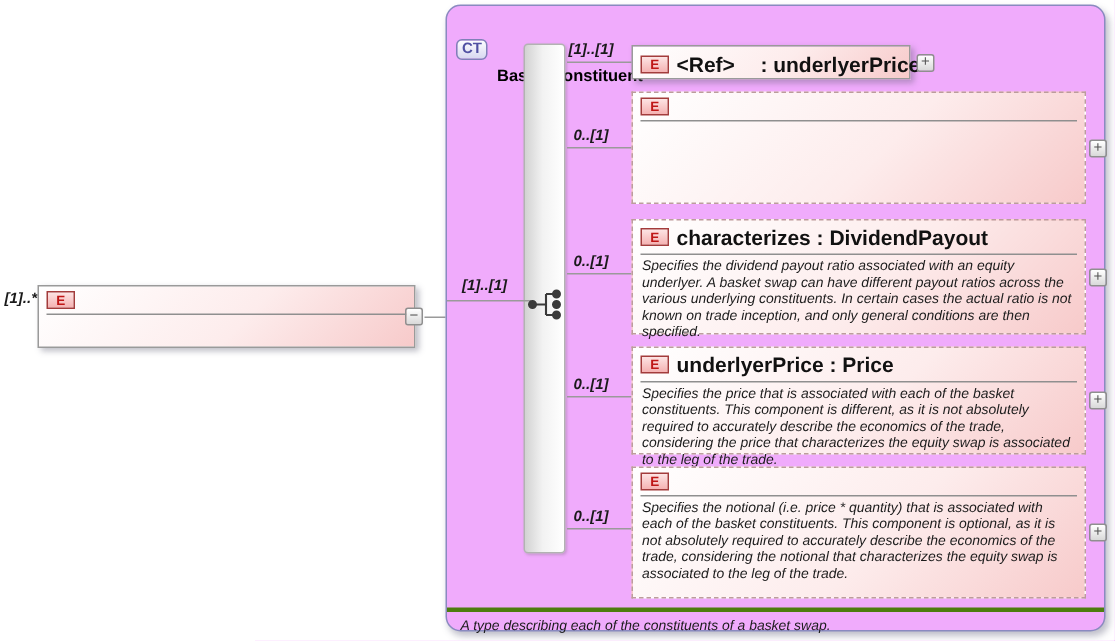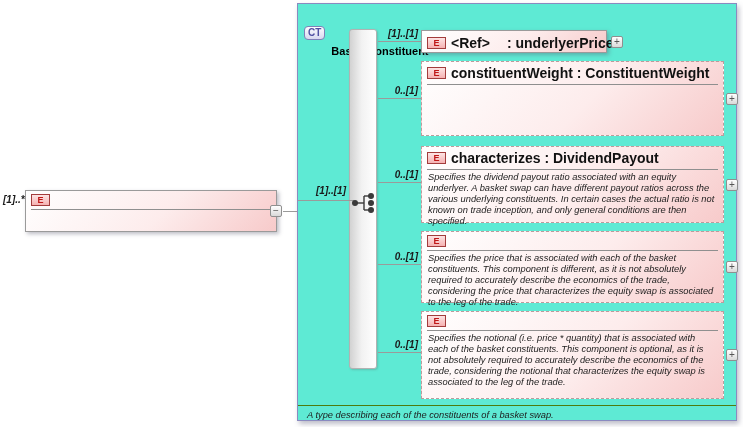--- a/index.html
+++ b/index.html
@@ -28,42 +28,42 @@
     flex:0 0 auto;width:19px;height:12px;box-sizing:border-box;border:1px solid #a33c3c;
     background:linear-gradient(180deg,#fde4e4,#f5b2b2);color:#bf1717;
     font-size:9px;font-weight:bold;text-align:center;line-height:11px;
   }
   .esep{border-top:1px solid #8f8f8f;margin:0 5px;}
   .edesc{padding:2px 6px 3px 6px;font-size:9.3px;line-height:11px;font-style:italic;color:#1c1c1c;}
   .shadow{box-shadow:2px 2px 4px rgba(90,90,110,.4);}
   
   #ctbox{
     position:absolute;left:297px;top:3px;width:440px;height:418px;box-sizing:border-box;
-    background:#5eead4;border:1px solid #8a8ac0;border-radius:0;
+    background:#f0abfc;border:1px solid #8a8ac0;border-radius:10px;
     box-shadow:2px 3px 5px rgba(110,110,135,.45);
   }
   #ctheader{position:absolute;left:6px;top:5px;display:flex;align-items:center;gap:6px;}
   #ctbadge{
     box-sizing:border-box;border:1px solid #8080b8;border-radius:4px;padding:0 3px;height:14px;
     background:linear-gradient(180deg,#fdfdff,#d8d8f0);color:#5151a3;
     font-size:10px;font-weight:bold;line-height:12px;
   }
   #cttitle{font-size:11px;font-weight:bold;color:#000;margin-top:36px;}
   #ctannot{
-    position:absolute;left:0;right:0;top:401px;border-top:1px solid #4d7c0f;
+    position:absolute;left:0;right:0;top:401px;border-top:3px solid #4d7c0f;
     padding:4px 1px 0 9px;font-size:9.3px;font-style:italic;color:#1c1c1c;
   }
   #seqbar{
     position:absolute;left:51px;top:25px;width:28px;height:340px;box-sizing:border-box;
     border:1px solid #b2b2b2;border-radius:3px;
     background:linear-gradient(90deg,#d2d2d2 0%,#f2f2f2 45%,#ffffff 100%);
     box-shadow:1px 1px 2px rgba(100,100,100,.3);
   }
   #seqicon{position:absolute;left:53px;top:188px;width:28px;height:22px;cursor:pointer;}
-  .cardinal-in{position:absolute;text-align:right;}
+  .cardinal-in{position:absolute;text-align:center;}
 </style>
 </head>
 <body>
 
 <div id="stage">
 
   <div class="card" style="left:3px;top:194px;">[1]..*</div>
 
   <div class="elem shadow" style="left:25px;top:190px;width:252px;height:42px;">
     <div class="head">
@@ -115,39 +115,39 @@
         <span class="ebadge">E</span>
         <span class="ename" style="margin-right:12px;">&lt;Ref&gt;</span>
         <span class="ename">: underlyerPrice</span>
       </div>
     </div>
     <div class="togglebox" style="left:313px;top:32px;">+</div>
 
     <div class="elem optional" style="left:123px;top:57px;width:303px;height:75px;">
       <div class="head">
         <span class="ebadge">E</span>
-        <span class="ename">constituentWeight : ConstituentWeight</span>
       </div>
       <div class="esep"></div>
     </div>
     <div class="togglebox" style="left:428px;top:89px;">+</div>
 
     <div class="elem optional" style="left:123px;top:142px;width:303px;height:77px;">
       <div class="head">
         <span class="ebadge">E</span>
         <span class="ename">characterizes : DividendPayout</span>
       </div>
       <div class="esep"></div>
       <div class="edesc">Specifies the dividend payout ratio associated with an equity underlyer. A basket swap can have different payout ratios across the various underlying constituents. In certain cases the actual ratio is not known on trade inception, and only general conditions are then specified.</div>
     </div>
     <div class="togglebox" style="left:428px;top:175px;">+</div>
 
     <div class="elem optional" style="left:123px;top:227px;width:303px;height:72px;">
       <div class="head">
         <span class="ebadge">E</span>
+        <span class="ename">underlyerPrice : Price</span>
       </div>
       <div class="esep"></div>
       <div class="edesc">Specifies the price that is associated with each of the basket constituents. This component is different, as it is not absolutely required to accurately describe the economics of the trade, considering the price that characterizes the equity swap is associated to the leg of the trade.</div>
     </div>
     <div class="togglebox" style="left:428px;top:257px;">+</div>
 
     <div class="elem optional" style="left:123px;top:307px;width:303px;height:88px;">
       <div class="head">
         <span class="ebadge">E</span>
       </div>

